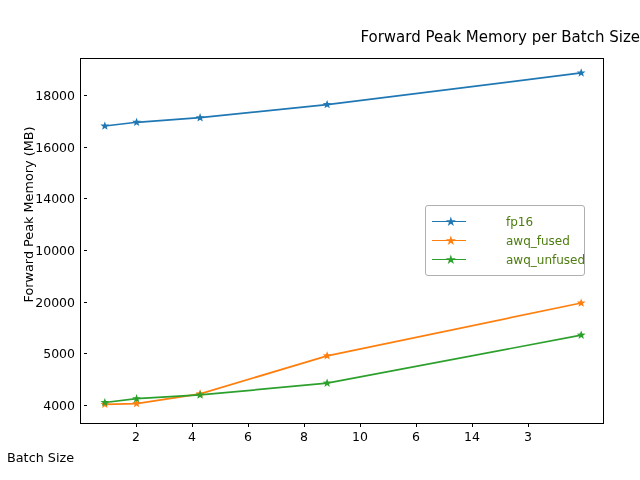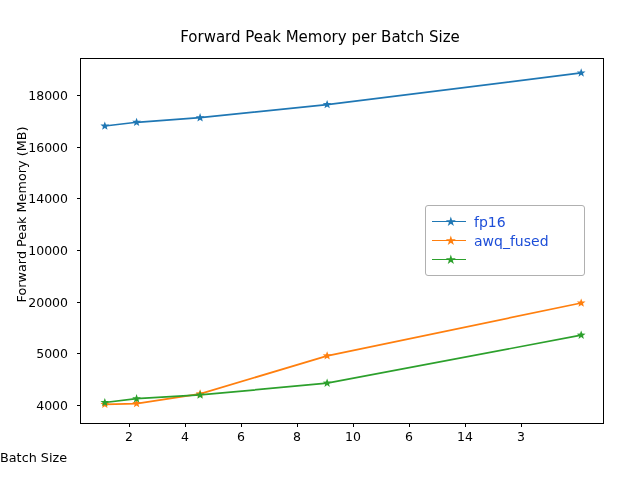--- a/index.html
+++ b/index.html
@@ -1,35 +1,35 @@
 <!DOCTYPE html>
 <html><head>
 <meta charset="utf-8">
 <style>
   html,body{margin:0;padding:0;}
   body{width:640px;height:480px;background:#ffffff;font-family:"DejaVu Sans",sans-serif;overflow:hidden;}
   #fig{position:relative;width:640px;height:480px;}
-  #title{position:absolute;left:0;top:28px;width:640px;text-align:center;font-size:15px;color:#000;}
+  #title{position:absolute;left:0;top:28px;width:640px;text-align:right;font-size:15px;color:#000;}
   
   #plot{position:absolute;left:80px;top:58px;width:524px;height:366px;border:1.1px solid #000;box-sizing:border-box;}
   #svg{position:absolute;left:0;top:0;width:524px;height:366px;}
-  .ytick-wrap{position:absolute;left:0;top:0;width:536px;height:480px;padding-left:25px;}
+  .ytick-wrap{position:absolute;left:7px;top:0;width:536px;height:480px;padding-left:25px;}
   .ytl{position:absolute;text-align:right;width:60px;left:8px;transform:translateY(-50%);font-size:12.5px;color:#000;}
   .ytick-mark{position:absolute;left:76.5px;width:3.5px;height:1.1px;background:#000;}
   .xtl{position:absolute;text-align:center;width:40px;transform:translateX(-50%);font-size:12.5px;color:#000;top:429px;}
   .xtick-mark{position:absolute;top:423px;width:1.1px;height:3.5px;background:#000;}
   #ylabel{position:absolute;left:-129px;top:207px;width:300px;text-align:center;font-size:12.8px;color:#000;
           transform:rotate(-90deg);transform-origin:center center;}
   #xlabel{position:absolute;left:0;top:450px;width:640px;text-align:left;font-size:12.8px;color:#000;}
   #legend{position:absolute;left:425px;top:205px;width:160px;background:#fff;border:0.9px solid #b0b0b0;border-radius:3px;padding:6px 8px 6px 6px;box-sizing:border-box;}
   .legrow{display:flex;align-items:center;height:19px;}
   .legline{position:relative;width:34px;height:12px;margin-right:8px;flex:0 0 auto;}
   .legline i{position:absolute;left:0;top:5.2px;width:34px;height:1.7px;display:block;}
   .legline u{position:absolute;left:13px;top:0px;font-size:13px;line-height:12px;text-decoration:none;}
-  .legtext{font-size:14px;color:#1d4ed8;white-space:nowrap;}
+  .legtext{font-size:12px;color:#4d7c0f;white-space:nowrap;margin-left:32px;}
 </style>
 </head>
 <body>
 
 <div id="fig">
 
   <div id="title">Forward Peak Memory per Batch Size</div>
 
   <div class="ytick-wrap">
     <div class="ytl" style="top:95px">18000</div>
@@ -109,16 +109,17 @@
         <i style="background:#ff7f0e"></i>
           <u style="color:#ff7f0e">★</u>
       </span>
       <span class="legtext">awq_fused</span>
     </div>
     <div class="legrow">
       <span class="legline">
         <i style="background:#2ca02c"></i>
           <u style="color:#2ca02c">★</u>
       </span>
+      <span class="legtext">awq_unfused</span>
     </div>
   </div>
 
 </div>
 
 </body></html>

